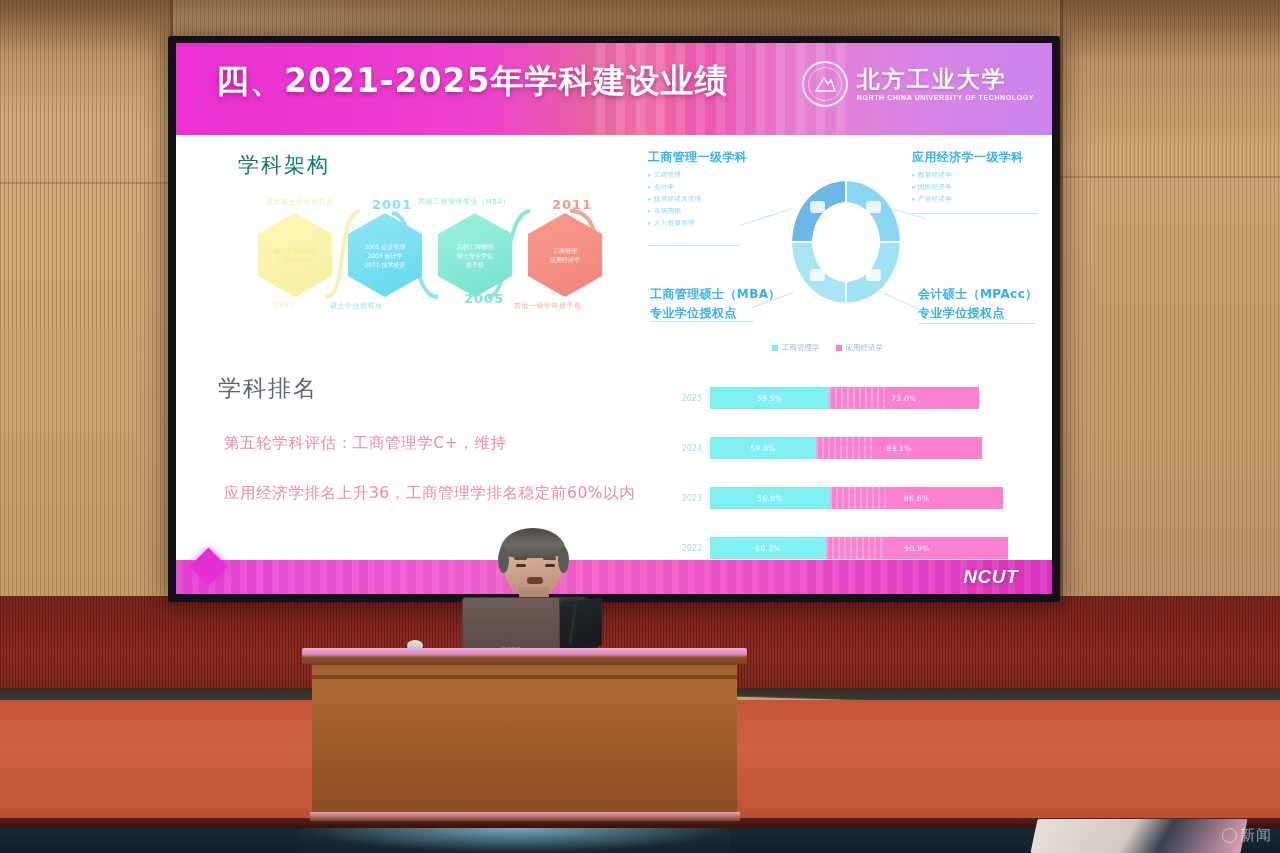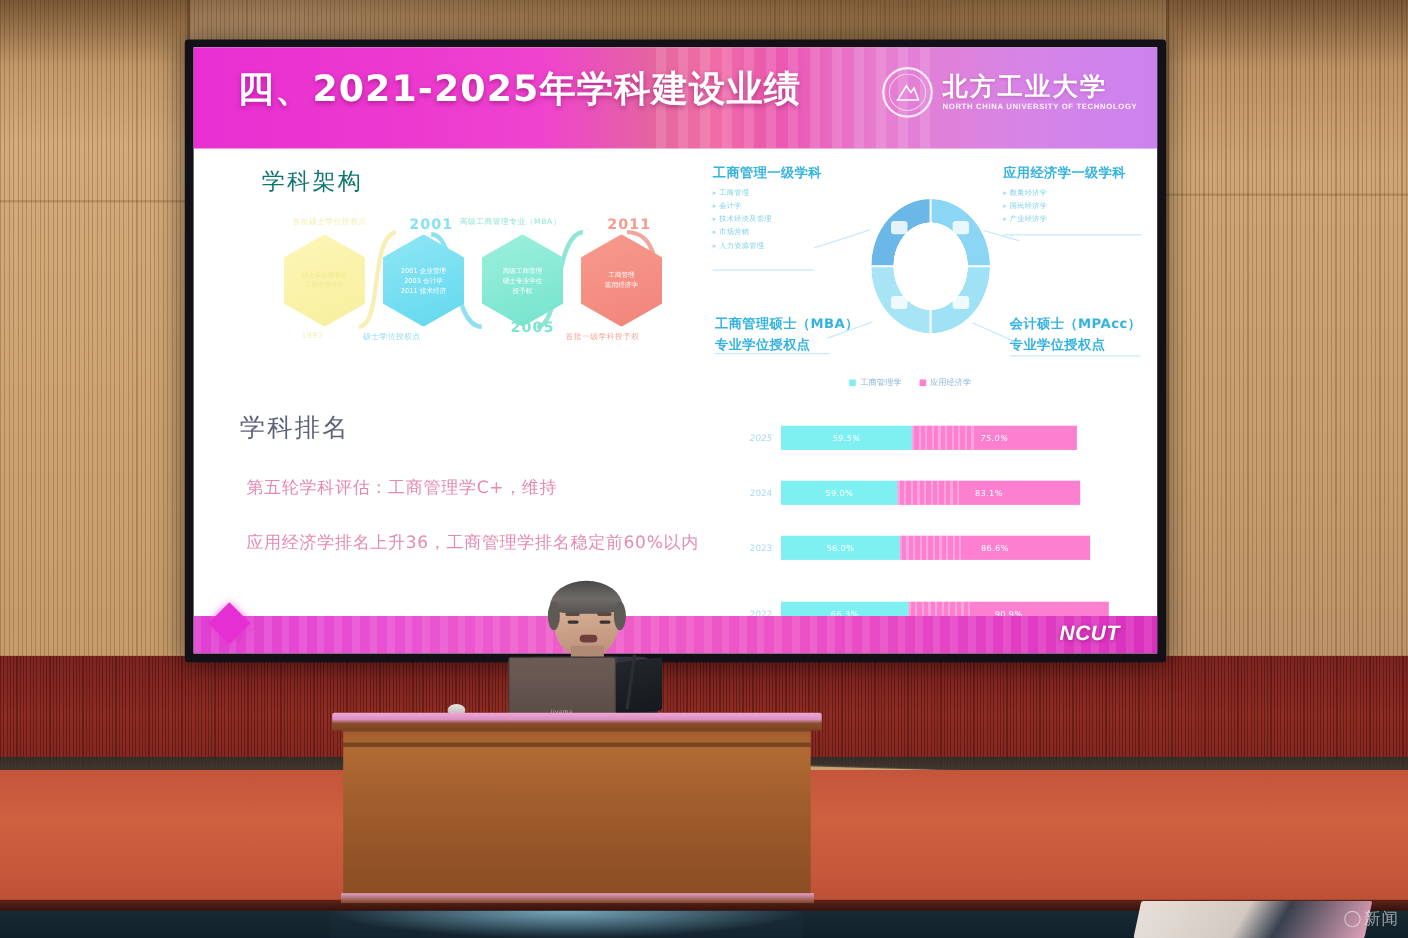--- a/index.html
+++ b/index.html
@@ -521,26 +521,26 @@
           <div class="bar-year">2024</div>
           <div class="bar-track">
             <div class="seg seg-a" style="width:106px">59.0%</div>
             <div class="seg seg-b" style="width:166px;position:relative;">83.1%</div>
           </div>
         </div>
 
         <div class="bar-row" style="top:144px;">
           <div class="bar-year">2023</div>
           <div class="bar-track">
-            <div class="seg seg-a" style="width:108px">56.0%</div>
+            <div class="seg seg-a" style="width:120px">56.0%</div>
             <div class="seg seg-b" style="width:173px;position:relative;">86.6%</div>
           </div>
         </div>
 
-        <div class="bar-row" style="top:204px;">
+        <div class="bar-row" style="top:194px;">
           <div class="bar-year">2022</div>
           <div class="bar-track">
             <div class="seg seg-a" style="width:116px">66.3%</div>
             <div class="seg seg-b" style="width:182px;position:relative;">90.9%</div>
           </div>
         </div>
       </div>
 
       <div class="slide-footer">
         <div class="footer-stripes"></div>

